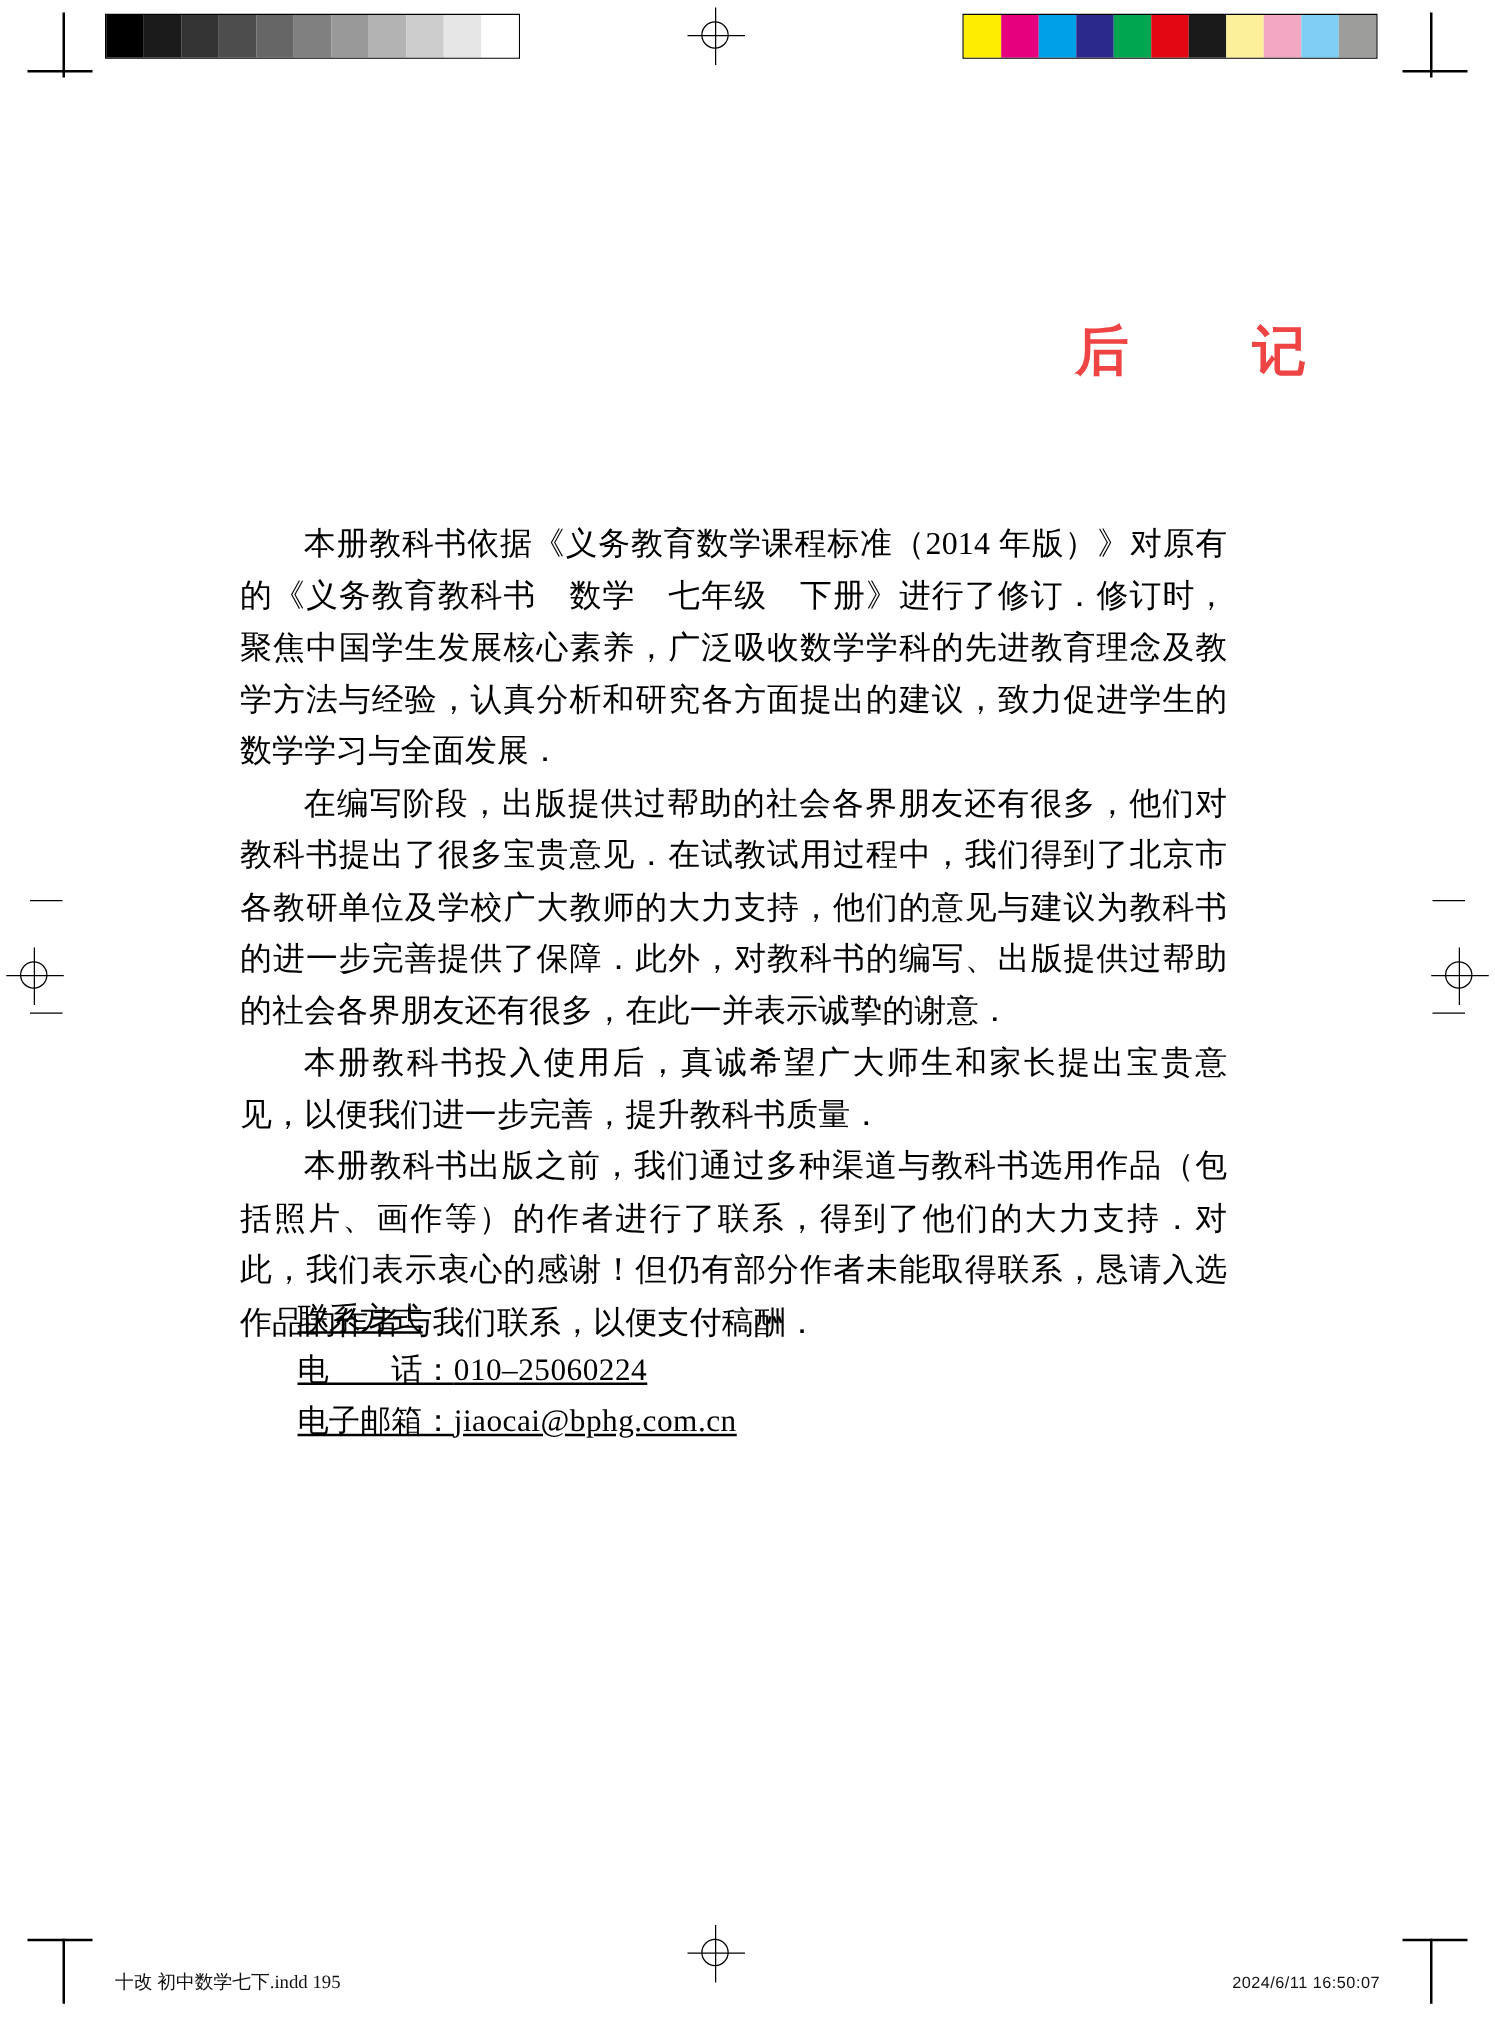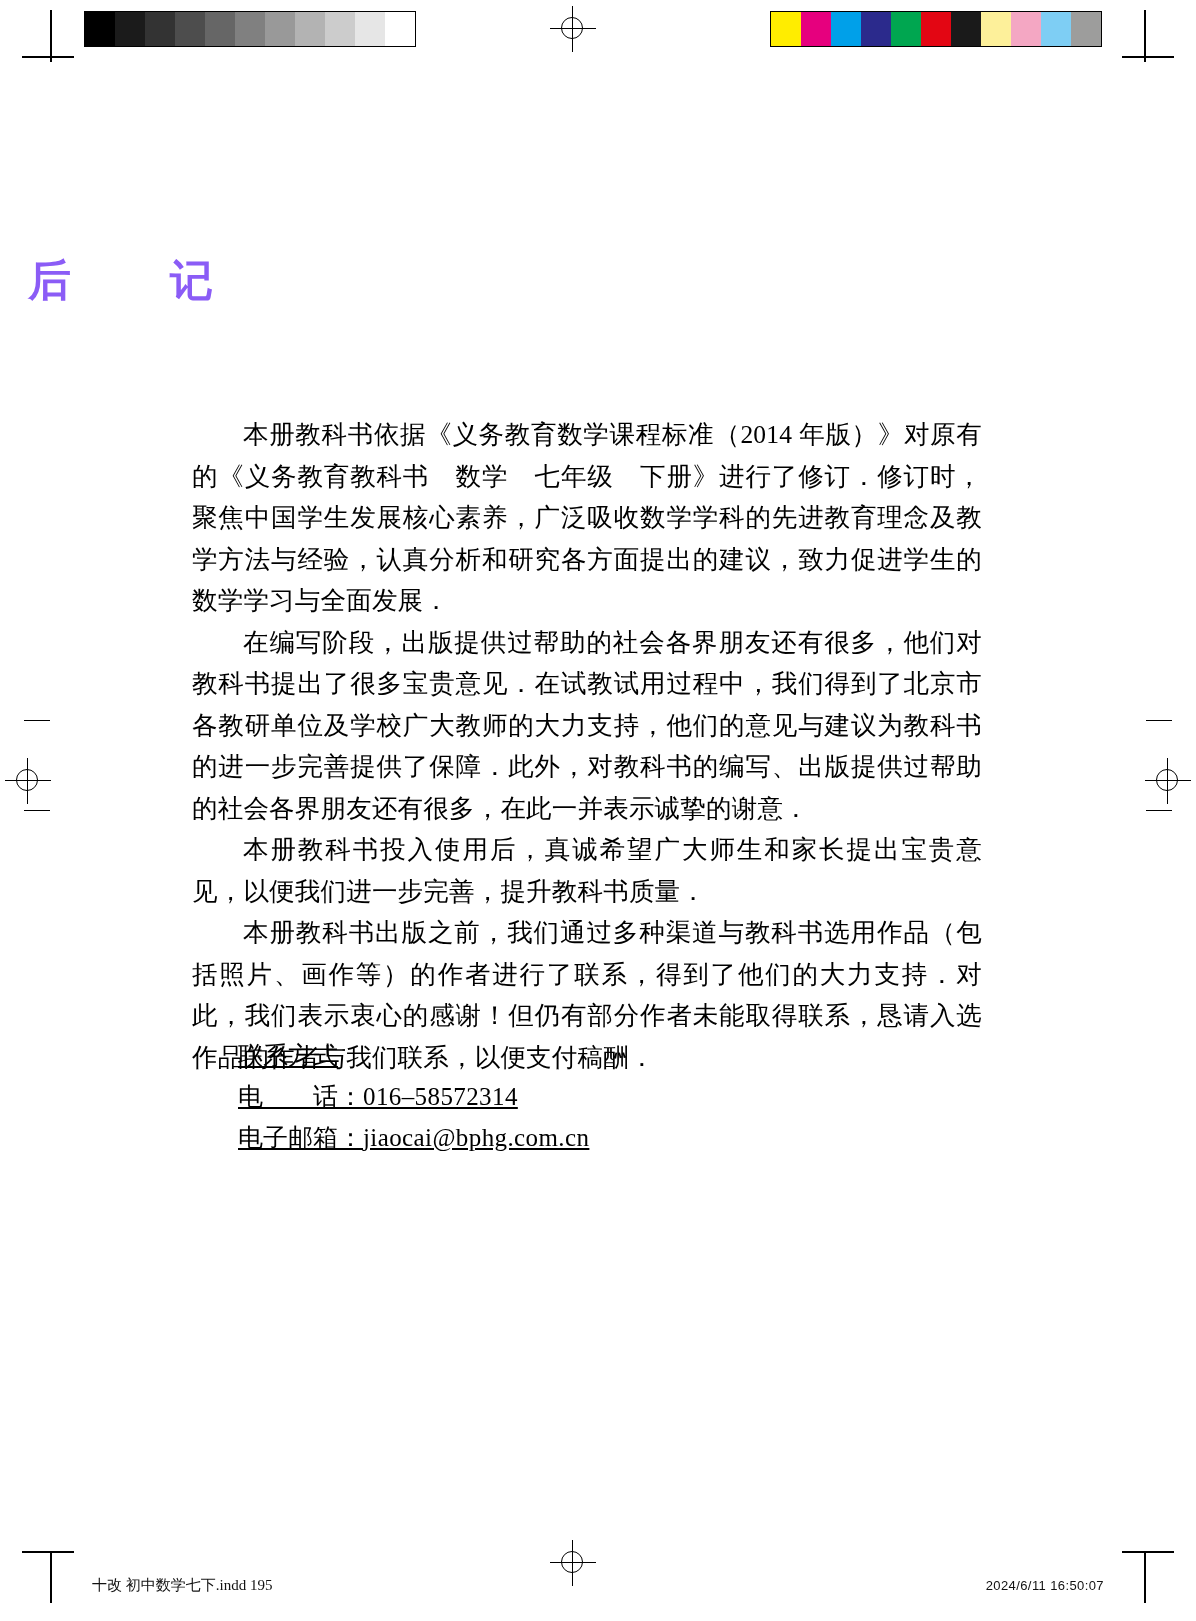--- a/index.html
+++ b/index.html
@@ -106,27 +106,27 @@
   #gray-bar .swatch { width: 30px; height: 34px; }
   #color-bar { left: 770px; top: 11px; }
   #color-bar .swatch { width: 30px; height: 34px; }
 
   
   #page-title {
     position: absolute;
     top: 252px;
     left: 0;
     width: 1073px;
-    text-align: left;
+    text-align: right;
     font-family: "DejaVu Serif", serif;
     font-weight: bold;
     font-size: 43px;
     letter-spacing: 28px;
     text-indent: 28px;
-    color: #8b5cf6;
+    color: #ef4444;
   }
 
   #article {
     position: absolute;
     left: 192px;
     top: 414px;
     width: 790px;
   }
   .para {
     font-size: 25.5px;
@@ -251,18 +251,18 @@
 
 <div id="article">
   <p class="para">本册教科书依据《义务教育数学课程标准（2014 年版）》对原有的《义务教育教科书　数学　七年级　下册》进行了修订．修订时，聚焦中国学生发展核心素养，广泛吸收数学学科的先进教育理念及教学方法与经验，认真分析和研究各方面提出的建议，致力促进学生的数学学习与全面发展．</p>
   <p class="para">在编写阶段，出版提供过帮助的社会各界朋友还有很多，他们对教科书提出了很多宝贵意见．在试教试用过程中，我们得到了北京市各教研单位及学校广大教师的大力支持，他们的意见与建议为教科书的进一步完善提供了保障．此外，对教科书的编写、出版提供过帮助的社会各界朋友还有很多，在此一并表示诚挚的谢意．</p>
   <p class="para">本册教科书投入使用后，真诚希望广大师生和家长提出宝贵意见，以便我们进一步完善，提升教科书质量．</p>
   <p class="para">本册教科书出版之前，我们通过多种渠道与教科书选用作品（包括照片、画作等）的作者进行了联系，得到了他们的大力支持．对此，我们表示衷心的感谢！但仍有部分作者未能取得联系，恳请入选作品的作者与我们联系，以便支付稿酬．</p>
 </div>
 
 <div id="contact">
   <div class="contact-line">联系方式</div>
-  <div class="contact-line"><span>电　　话：</span><span class="contact-mono">016–58572314</span></div>
+  <div class="contact-line"><span>电　　话：</span><span class="contact-mono">010–25060224</span></div>
   <div class="contact-line"><span>电子邮箱：</span><span class="contact-mono">jiaocai@bphg.com.cn</span></div>
 </div>
 
 <div id="footer-left">十改 初中数学七下.indd   195</div>
 <div id="footer-right">2024/6/11   16:50:07</div>
 
 </body></html>

